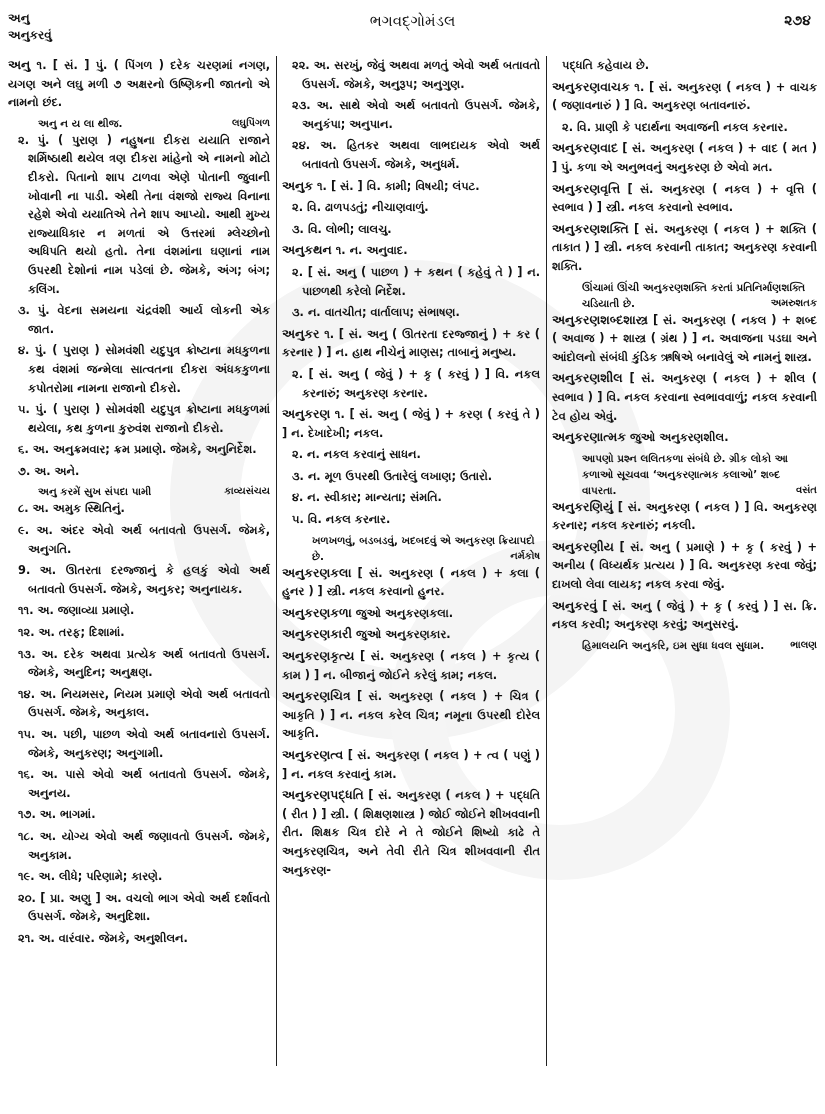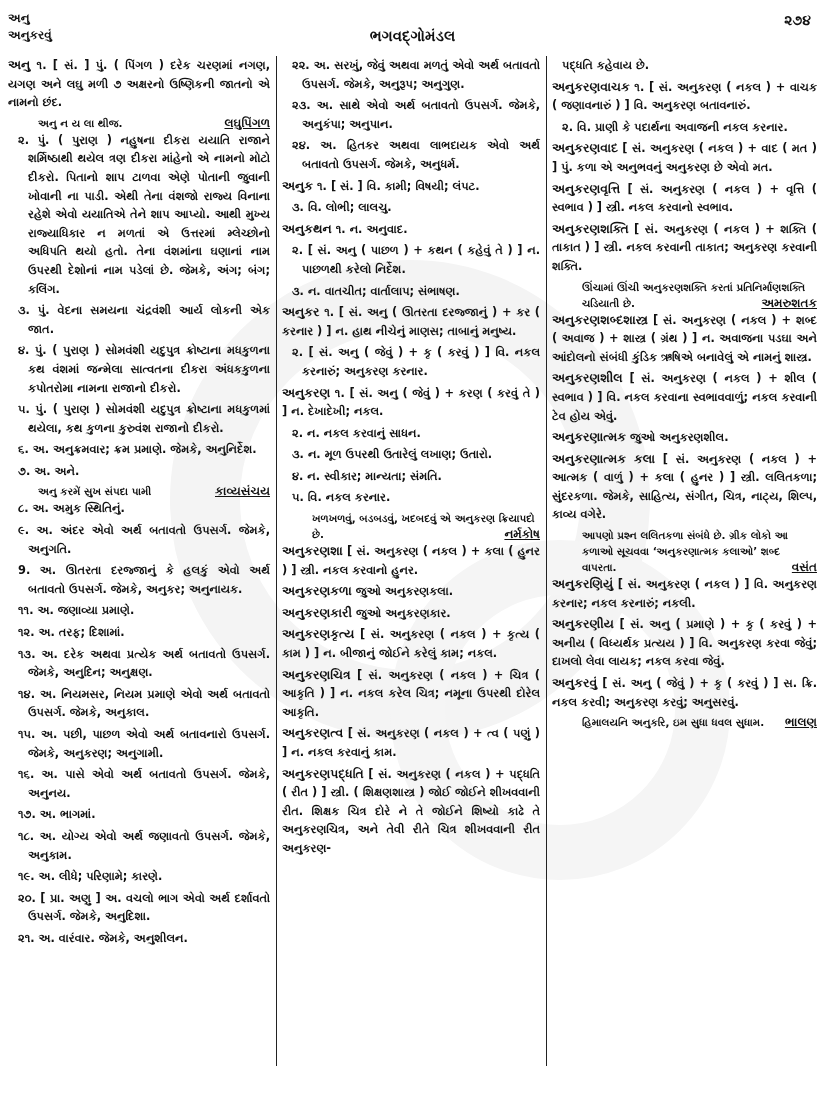--- a/index.html
+++ b/index.html
@@ -10,34 +10,34 @@
   .watermark {
     position:absolute; left:170px; top:260px; width:480px; height:480px;
     border-radius:50%; border:70px solid #f4f4f4; box-sizing:border-box; z-index:0;
   }
   .watermark2 {
     position:absolute; left:390px; top:540px; width:340px; height:340px;
     border-radius:50%; border:55px solid #f5f5f5; box-sizing:border-box; z-index:0;
   }
   .header { position:absolute; top:8px; left:0; width:825px; height:40px; z-index:1; }
   .guide { position:absolute; left:8px; top:2px; font-size:12px; font-weight:bold; line-height:17px; }
-  .title { position:absolute; left:0; width:825px; top:19px; text-align:center; font-size:15px; font-weight:bold; }
+  .title { position:absolute; left:0; width:825px; top:4px; text-align:center; font-size:15px; font-weight:normal; }
   .pageno { position:absolute; right:14px; top:4px; font-size:14px; font-weight:bold; }
   .cols { position:absolute; top:56px; left:0; width:825px; height:1058px; z-index:1; }
   .col { position:absolute; top:0; font-size:11.4px; line-height:18.6px; font-weight:bold; }
   .c1 { left:8px; width:262px; }
   .c2 { left:282px; width:258px; }
   .c3 { left:552px; width:265px; }
   .divider { position:absolute; top:0; width:1px; height:1010px; background:#222; }
   .d1 { left:276px; } .d2 { left:546px; }
   .entry { margin-bottom:3px; text-align:justify; }
   .sub { padding-left:10px; text-indent:-10px; margin-left:10px; }
   .hw { font-weight:900; font-size:12.4px; }
   .quote { padding-left:30px; font-size:10.4px; line-height:16px; }
-  .src { float:right; font-size:12px;text-decoration:underline; }
+  .src { float:right; font-size:10px; }
 </style>
 </head>
 <body>
 
 <div class="watermark"></div>
 <div class="watermark2"></div>
 
 <div class="header">
   <div class="guide">
     <div>અનુ</div>
@@ -73,51 +73,51 @@
       <div class="entry sub"><span>૧૮. અ. યોગ્ય એવો અર્થ જણાવતો ઉપસર્ગ. જેમકે, અનુકામ.</span></div>
       <div class="entry sub"><span>૧૯. અ. લીધે; પરિણામે; કારણે.</span></div>
       <div class="entry sub"><span>૨૦. [ પ્રા. અણુ ] અ. વચલો ભાગ એવો અર્થ દર્શાવતો ઉપસર્ગ. જેમકે, અનુદિશા.</span></div>
       <div class="entry sub"><span>૨૧. અ. વારંવાર. જેમકે, અનુશીલન.</span></div>
     </div>
   <div class="col c2">
       <div class="entry sub"><span>૨૨. અ. સરખું, જેવું અથવા મળતું એવો અર્થ બતાવતો ઉપસર્ગ. જેમકે, અનુરૂપ; અનુગુણ.</span></div>
       <div class="entry sub"><span>૨૩. અ. સાથે એવો અર્થ બતાવતો ઉપસર્ગ. જેમકે, અનુકંપા; અનુપાન.</span></div>
       <div class="entry sub"><span>૨૪. અ. હિતકર અથવા લાભદાયક એવો અર્થ બતાવતો ઉપસર્ગ. જેમકે, અનુધર્મ.</span></div>
       <div class="entry"><span class="hw">અનુક</span><span> ૧. [ સં. ] વિ. કામી; વિષયી; લંપટ.</span></div>
+      <div class="entry sub"><span>૨. વિ. ઢાળપડતું; નીચાણવાળું.</span></div>
       <div class="entry sub"><span>૩. વિ. લોભી; લાલચુ.</span></div>
       <div class="entry"><span class="hw">અનુકથન</span><span> ૧. ન. અનુવાદ.</span></div>
       <div class="entry sub"><span>૨. [ સં. અનુ ( પાછળ ) + કથન ( કહેવું તે ) ] ન. પાછળથી કરેલો નિર્દેશ.</span></div>
       <div class="entry sub"><span>૩. ન. વાતચીત; વાર્તાલાપ; સંભાષણ.</span></div>
       <div class="entry"><span class="hw">અનુકર</span><span> ૧. [ સં. અનુ ( ઊતરતા દરજ્જાનું ) + કર ( કરનાર ) ] ન. હાથ નીચેનું માણસ; તાબાનું મનુષ્ય.</span></div>
       <div class="entry sub"><span>૨. [ સં. અનુ ( જેવું ) + કૃ ( કરવું ) ] વિ. નકલ કરનારું; અનુકરણ કરનાર.</span></div>
       <div class="entry"><span class="hw">અનુકરણ</span><span> ૧. [ સં. અનુ ( જેવું ) + કરણ ( કરવું તે ) ] ન. દેખાદેખી; નકલ.</span></div>
       <div class="entry sub"><span>૨. ન. નકલ કરવાનું સાધન.</span></div>
       <div class="entry sub"><span>૩. ન. મૂળ ઉપરથી ઉતારેલું લખાણ; ઉતારો.</span></div>
       <div class="entry sub"><span>૪. ન. સ્વીકાર; માન્યતા; સંમતિ.</span></div>
       <div class="entry sub"><span>૫. વિ. નકલ કરનાર.</span></div>
       <div class="quote"><span>ખળખળવું, બડબડવું, ખદબદવું એ અનુકરણ ક્રિયાપદો છે.</span><span class="src">નર્મકોષ</span></div>
-      <div class="entry"><span class="hw">અનુકરણશા</span><span> [ સં. અનુકરણ ( નકલ ) + કલા ( હુનર ) ] સ્ત્રી. નકલ કરવાનો હુનર.</span></div>
+      <div class="entry"><span class="hw">અનુકરણકલા</span><span> [ સં. અનુકરણ ( નકલ ) + કલા ( હુનર ) ] સ્ત્રી. નકલ કરવાનો હુનર.</span></div>
       <div class="entry"><span class="hw">અનુકરણકળા</span><span> જુઓ અનુકરણકલા.</span></div>
       <div class="entry"><span class="hw">અનુકરણકારી</span><span> જુઓ અનુકરણકાર.</span></div>
       <div class="entry"><span class="hw">અનુકરણકૃત્ય</span><span> [ સં. અનુકરણ ( નકલ ) + કૃત્ય ( કામ ) ] ન. બીજાનું જોઈને કરેલું કામ; નકલ.</span></div>
       <div class="entry"><span class="hw">અનુકરણચિત્ર</span><span> [ સં. અનુકરણ ( નકલ ) + ચિત્ર ( આકૃતિ ) ] ન. નકલ કરેલ ચિત્ર; નમૂના ઉપરથી દોરેલ આકૃતિ.</span></div>
       <div class="entry"><span class="hw">અનુકરણત્વ</span><span> [ સં. અનુકરણ ( નકલ ) + ત્વ ( પણું ) ] ન. નકલ કરવાનું કામ.</span></div>
       <div class="entry"><span class="hw">અનુકરણપદ્ધતિ</span><span> [ સં. અનુકરણ ( નકલ ) + પદ્ધતિ ( રીત ) ] સ્ત્રી. ( શિક્ષણશાસ્ત્ર ) જોઈ જોઈને શીખવવાની રીત. શિક્ષક ચિત્ર દોરે ને તે જોઈને શિષ્યો કાઢે તે અનુકરણચિત્ર, અને તેવી રીતે ચિત્ર શીખવવાની રીત અનુકરણ-</span></div>
     </div>
   <div class="col c3">
       <div class="entry sub"><span>પદ્ધતિ કહેવાય છે.</span></div>
       <div class="entry"><span class="hw">અનુકરણવાચક</span><span> ૧. [ સં. અનુકરણ ( નકલ ) + વાચક ( જણાવનારું ) ] વિ. અનુકરણ બતાવનારું.</span></div>
       <div class="entry sub"><span>૨. વિ. પ્રાણી કે પદાર્થના અવાજની નકલ કરનાર.</span></div>
       <div class="entry"><span class="hw">અનુકરણવાદ</span><span> [ સં. અનુકરણ ( નકલ ) + વાદ ( મત ) ] પું. કળા એ અનુભવનું અનુકરણ છે એવો મત.</span></div>
       <div class="entry"><span class="hw">અનુકરણવૃત્તિ</span><span> [ સં. અનુકરણ ( નકલ ) + વૃત્તિ ( સ્વભાવ ) ] સ્ત્રી. નકલ કરવાનો સ્વભાવ.</span></div>
       <div class="entry"><span class="hw">અનુકરણશક્તિ</span><span> [ સં. અનુકરણ ( નકલ ) + શક્તિ ( તાકાત ) ] સ્ત્રી. નકલ કરવાની તાકાત; અનુકરણ કરવાની શક્તિ.</span></div>
       <div class="quote"><span>ઊંચામાં ઊંચી અનુકરણશક્તિ કરતાં પ્રતિનિર્માણશક્તિ ચડિયાતી છે.</span><span class="src">અમરુશતક</span></div>
       <div class="entry"><span class="hw">અનુકરણશબ્દશાસ્ત્ર</span><span> [ સં. અનુકરણ ( નકલ ) + શબ્દ ( અવાજ ) + શાસ્ત્ર ( ગ્રંથ ) ] ન. અવાજના પડઘા અને આંદોલનો સંબંધી કુંડિક ઋષિએ બનાવેલું એ નામનું શાસ્ત્ર.</span></div>
       <div class="entry"><span class="hw">અનુકરણશીલ</span><span> [ સં. અનુકરણ ( નકલ ) + શીલ ( સ્વભાવ ) ] વિ. નકલ કરવાના સ્વભાવવાળું; નકલ કરવાની ટેવ હોય એવું.</span></div>
       <div class="entry"><span class="hw">અનુકરણાત્મક</span><span> જુઓ અનુકરણશીલ.</span></div>
-      <div class="entry"><span class="hw">અનુકરણાત્મક કલા</span><span> [ સં. અનુકરણ ( નકલ ) + આત્મક ( વાળું ) + કલા ( હુનર ) ] સ્ત્રી. લલિતકળા; સુંદરકળા. જેમકે, સાહિત્ય, સંગીત, ચિત્ર, નાટ્ય, શિલ્પ, કાવ્ય વગેરે.</span></div>
       <div class="quote"><span>આપણો પ્રશ્ન લલિતકળા સંબંધે છે. ગ્રીક લોકો આ કળાઓ સૂચવવા ‘અનુકરણાત્મક કલાઓ’ શબ્દ વાપરતા.</span><span class="src">વસંત</span></div>
       <div class="entry"><span class="hw">અનુકરણિયું</span><span> [ સં. અનુકરણ ( નકલ ) ] વિ. અનુકરણ કરનાર; નકલ કરનારું; નકલી.</span></div>
       <div class="entry"><span class="hw">અનુકરણીય</span><span> [ સં. અનુ ( પ્રમાણે ) + કૃ ( કરવું ) + અનીય ( વિધ્યર્થક પ્રત્યય ) ] વિ. અનુકરણ કરવા જેવું; દાખલો લેવા લાયક; નકલ કરવા જેવું.</span></div>
       <div class="entry"><span class="hw">અનુકરવું</span><span> [ સં. અનુ ( જેવું ) + કૃ ( કરવું ) ] સ. ક્રિ. નકલ કરવી; અનુકરણ કરવું; અનુસરવું.</span></div>
       <div class="quote"><span>હિમાલયનિ અનુકરિ, ઇમ સુધા ધવલ સુધામ.</span><span class="src">ભાલણ</span></div>
     </div>
 </div>
 
 </body></html>

